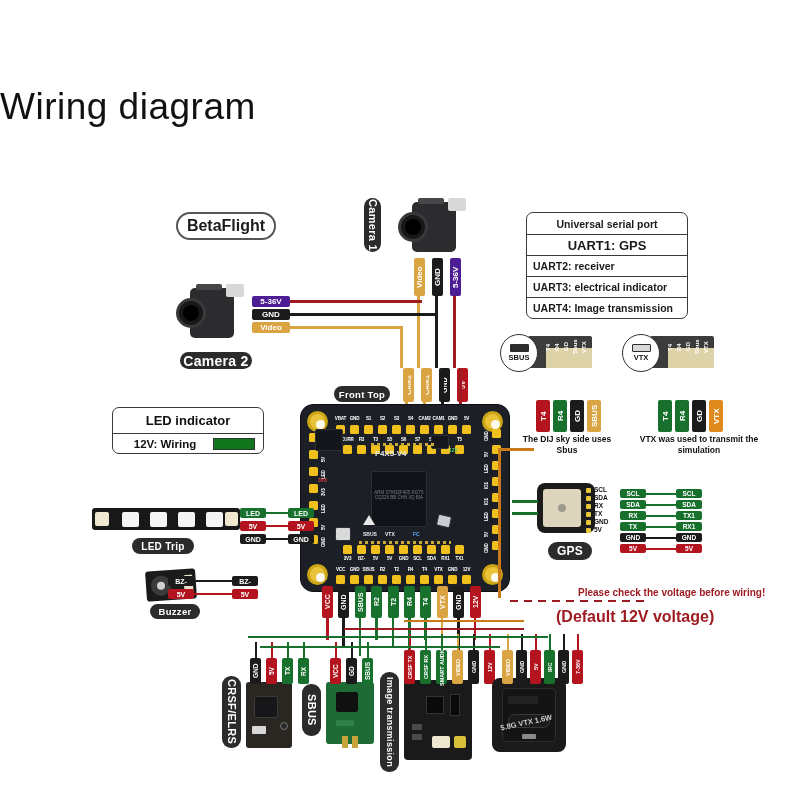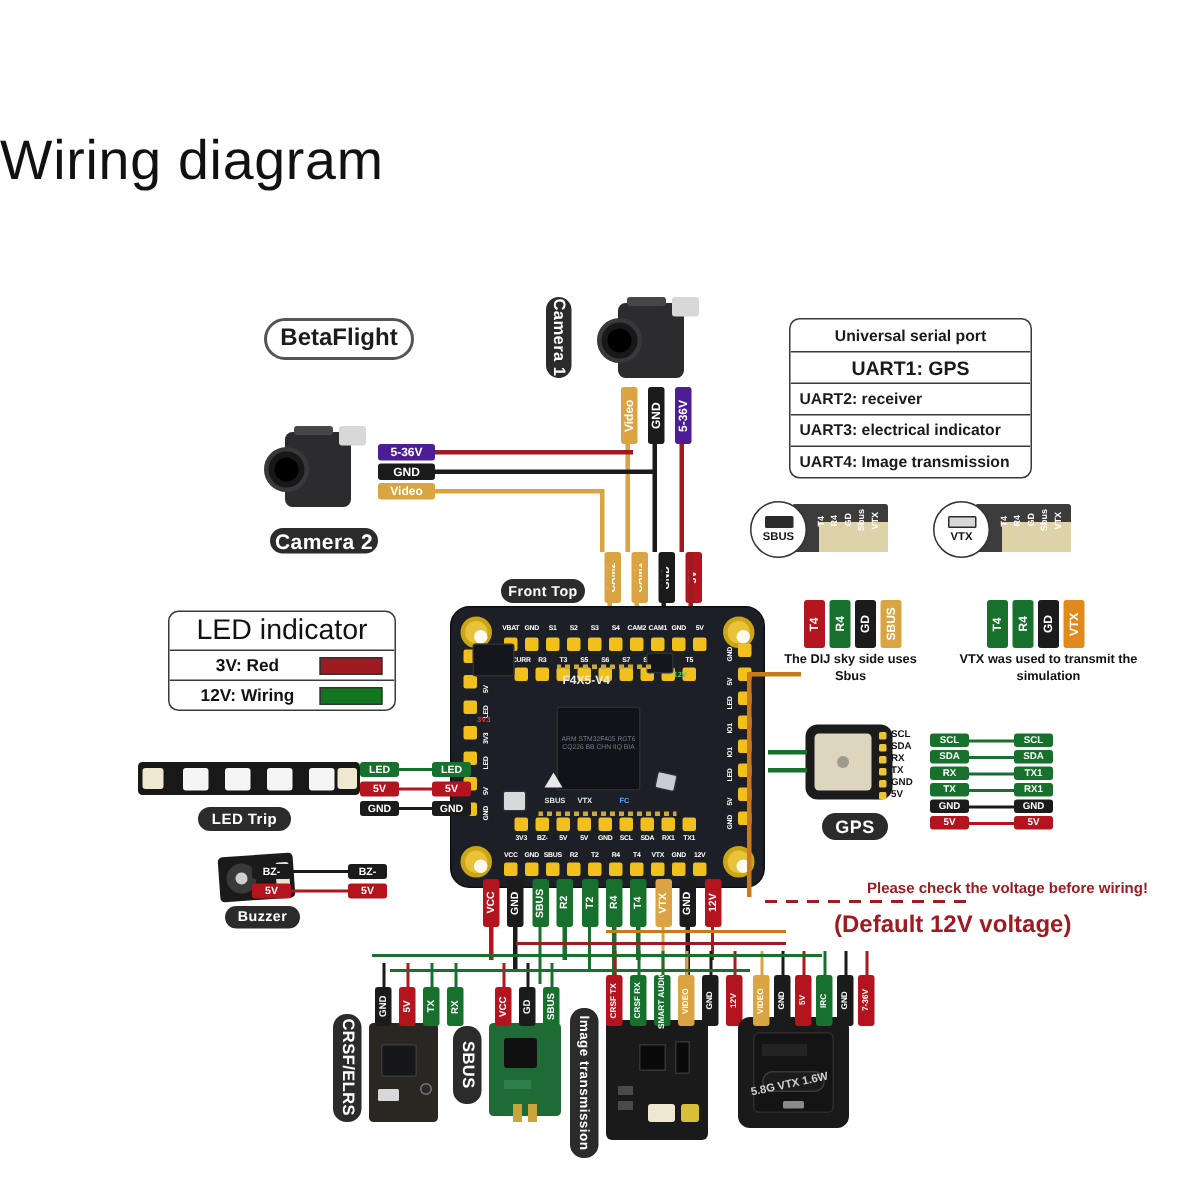--- a/index.html
+++ b/index.html
@@ -26,21 +26,21 @@
 
   
   #uart-table { left:526px; top:212px; width:162px; }
   #uart-table .row { height:21px; padding:0 6px; font-size:10.5px; font-weight:bold; color:#1a1a1a; }
   #uart-table .row.center { justify-content:center; }
   #uart-table .row.big { font-size:13px; }
 
   
   #led-table { left:112px; top:407px; width:152px; }
   #led-table .row { height:20px; padding:0 4px; font-size:11.5px; font-weight:bold; color:#111; }
-  #led-table .row.head { justify-content:center; font-size:19px; height:25px; font-weight:normal;}
+  #led-table .row.head { justify-content:center; font-size:13px; height:25px; font-weight:bold;}
   #led-table .lbl { flex:1; text-align:center; }
   #led-table .sw { width:42px; height:12px; border:1px solid #333; margin-right:4px; }
 
   
   .pill {
     background:#2b2b2b; color:#fff; border-radius:9px;
     font-weight:bold; display:flex; align-items:center; justify-content:center;
     letter-spacing:0.3px;
   }
   .pill.v { writing-mode:vertical-rl; }
@@ -120,24 +120,20 @@
 <div class="abs tbl" id="uart-table">
   <div class="row center">Universal serial port</div>
   <div class="row center big">UART1: GPS</div>
   <div class="row">UART2: receiver</div>
   <div class="row">UART3: electrical indicator</div>
   <div class="row">UART4: Image transmission</div>
 </div>
 
 <div class="abs tbl" id="led-table">
   <div class="row head">LED indicator</div>
-  <div class="row">
-    <span class="lbl">3V: Red</span>
-    <span class="sw" id="sw1" style="background: rgb(158, 27, 34);"></span>
-  </div>
   <div class="row">
     <span class="lbl">12V: Wiring</span>
     <span class="sw" id="sw2" style="background: rgb(18, 118, 31);"></span>
   </div>
 </div>
 
 <div class="abs" style="left:398px; top:196px; width:70px; height:62px;">
   <div class="abs" style="left:14px;top:6px;width:44px;height:50px;background:#2c2c2e;border-radius:5px;"></div>
   <div class="abs" style="left:0px;top:16px;width:30px;height:30px;background:#18181a;border-radius:50%;border:3px solid #39393c;"></div>
   <div class="abs" style="left:7px;top:23px;width:16px;height:16px;background:#000;border-radius:50%;"></div>

